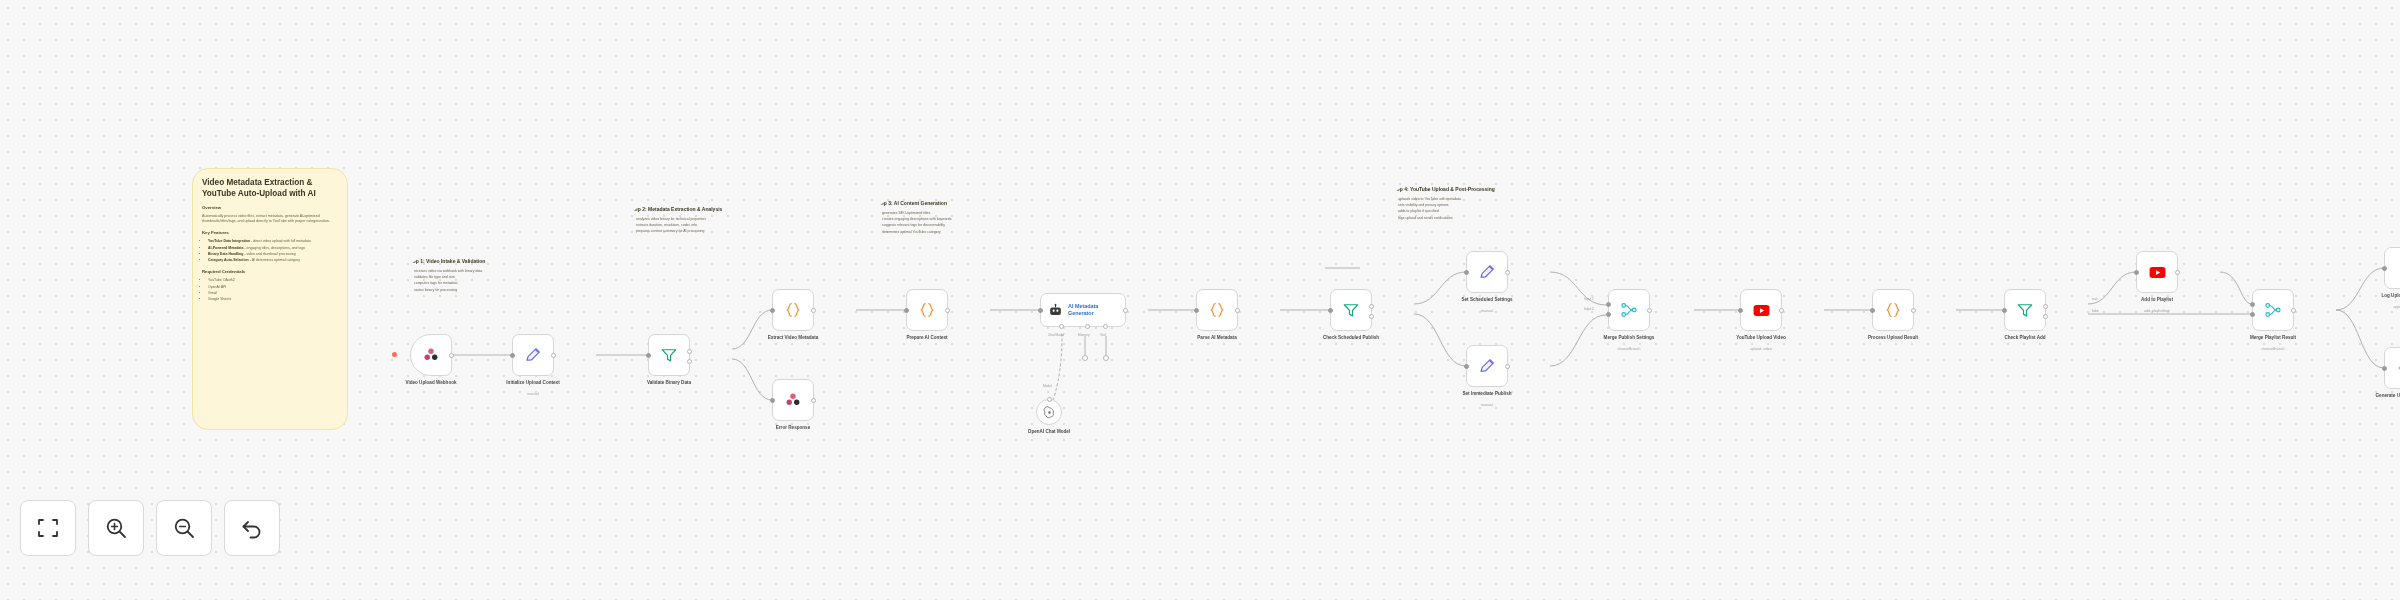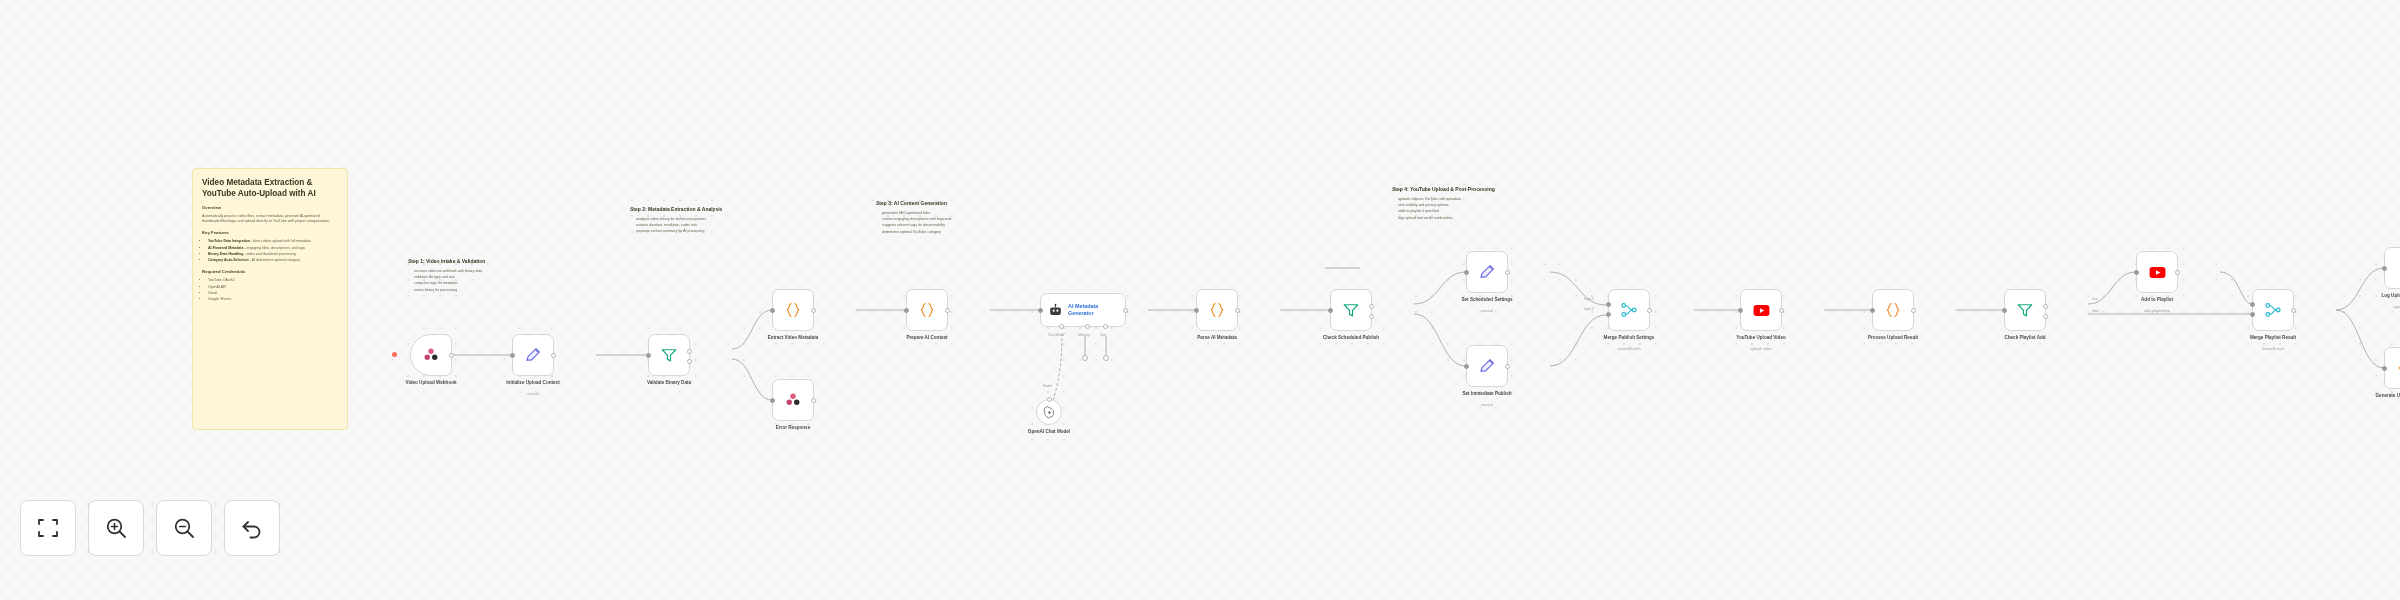--- a/index.html
+++ b/index.html
@@ -18,21 +18,21 @@
       radial-gradient(circle, #dcdcdc 1px, transparent 1.1px);
     background-size: 16px 16px;
     background-position: 0 0;
   }
 
   
   .note {
     position: absolute;
     background: #fdf6d8;
     border: 1px solid #f0e4a8;
-    border-radius: 4px;
+    border-radius: 16px;
     padding: 8px 9px;
     color: #3f3a21;
     overflow: hidden;
   }
   .note.plain {
     background: transparent;
     border: none;
     padding: 0;
   }
   .note h3 {

